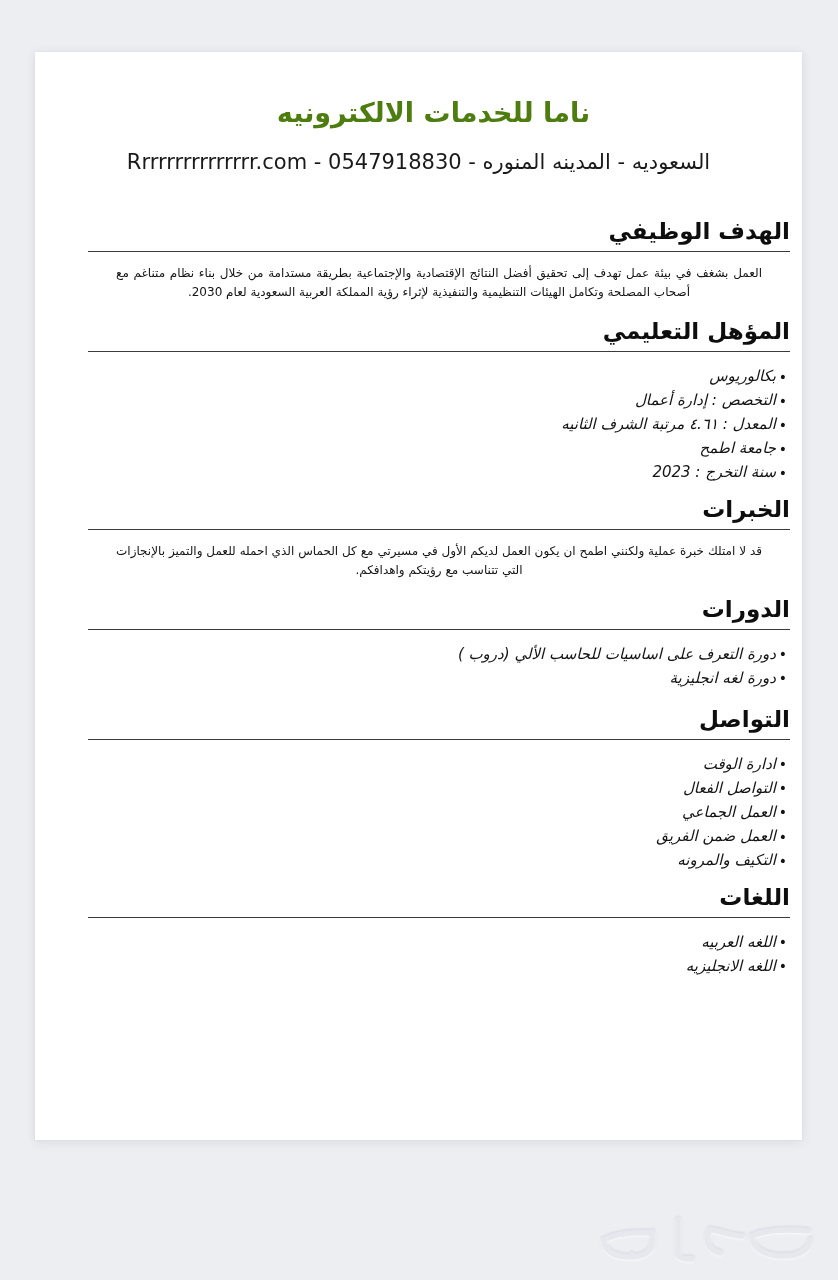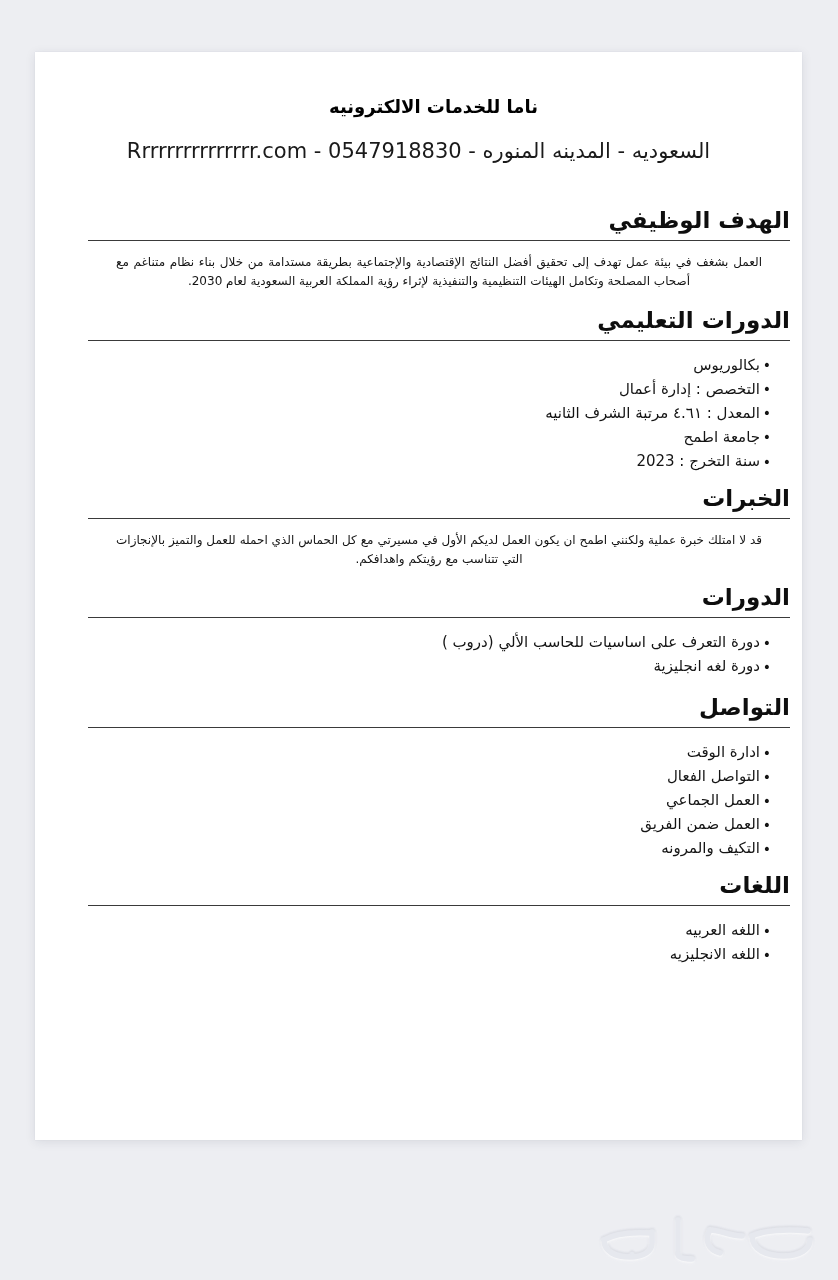--- a/index.html
+++ b/index.html
@@ -37,23 +37,23 @@
     top: 0;
     width: 767px;
   }
 
   
   #doc-header {
     text-align: center;
     padding-top: 44px;
   }
   #doc-title {
-    font-size: 18px;
+    font-size: 27px;
     font-weight: bold;
-    color: #000000;
+    color: #4d7c0f;
     letter-spacing: 0px;
     line-height: 1.25;
     direction: rtl;
     padding-left: 30px;
   }
   #doc-contact {
     margin-top: 18px;
     font-size: 21px;
     color: #1a1a1a;
     direction: rtl;
@@ -101,23 +101,24 @@
     list-style: none;
     margin: 0;
     padding: 13px 0 0 0;
     font-size: 15px;
     color: #141414;
   }
   ul.bullets li {
     line-height: 1.58;
     text-align: right;
     padding-right: 0;
-    margin-right: 16px;
+    margin-right: 0;
     position: relative;
     white-space: nowrap;
+    font-style: italic;
   }
   ul.bullets li .bullet-dot {
     display: inline-block;
     width: 14px;
     text-align: center;
     font-size: 14px;
     line-height: 1;
     vertical-align: middle;
     color: #141414;
   }
@@ -159,21 +160,21 @@
 
     <div class="section">
       <div class="section-title">الهدف الوظيفي</div>
       <div class="rule"></div>
       <p class="section-body">العمل بشغف في بيئة عمل تهدف إلى تحقيق أفضل النتائج الإقتصادية والإجتماعية بطريقة مستدامة من خلال بناء نظام متناغم مع أصحاب المصلحة وتكامل الهيئات التنظيمية والتنفيذية لإثراء رؤية المملكة العربية السعودية لعام 2030.</p>
     </div>
 
     <div class="gap-md"></div>
 
     <div class="section">
-      <div class="section-title">الدورات التعليمي</div>
+      <div class="section-title">المؤهل التعليمي</div>
       <div class="rule"></div>
       <ul class="bullets">
           <li><span class="bullet-dot">•</span><span class="li-text">بكالوريوس</span></li>
           <li><span class="bullet-dot">•</span><span class="li-text">التخصص : إدارة أعمال</span></li>
           <li><span class="bullet-dot">•</span><span class="li-text">المعدل : ٤.٦١ مرتبة الشرف الثانيه</span></li>
           <li><span class="bullet-dot">•</span><span class="li-text">جامعة اطمح</span></li>
           <li><span class="bullet-dot">•</span><span class="li-text">سنة التخرج : 2023</span></li>
         </ul>
     </div>
 

